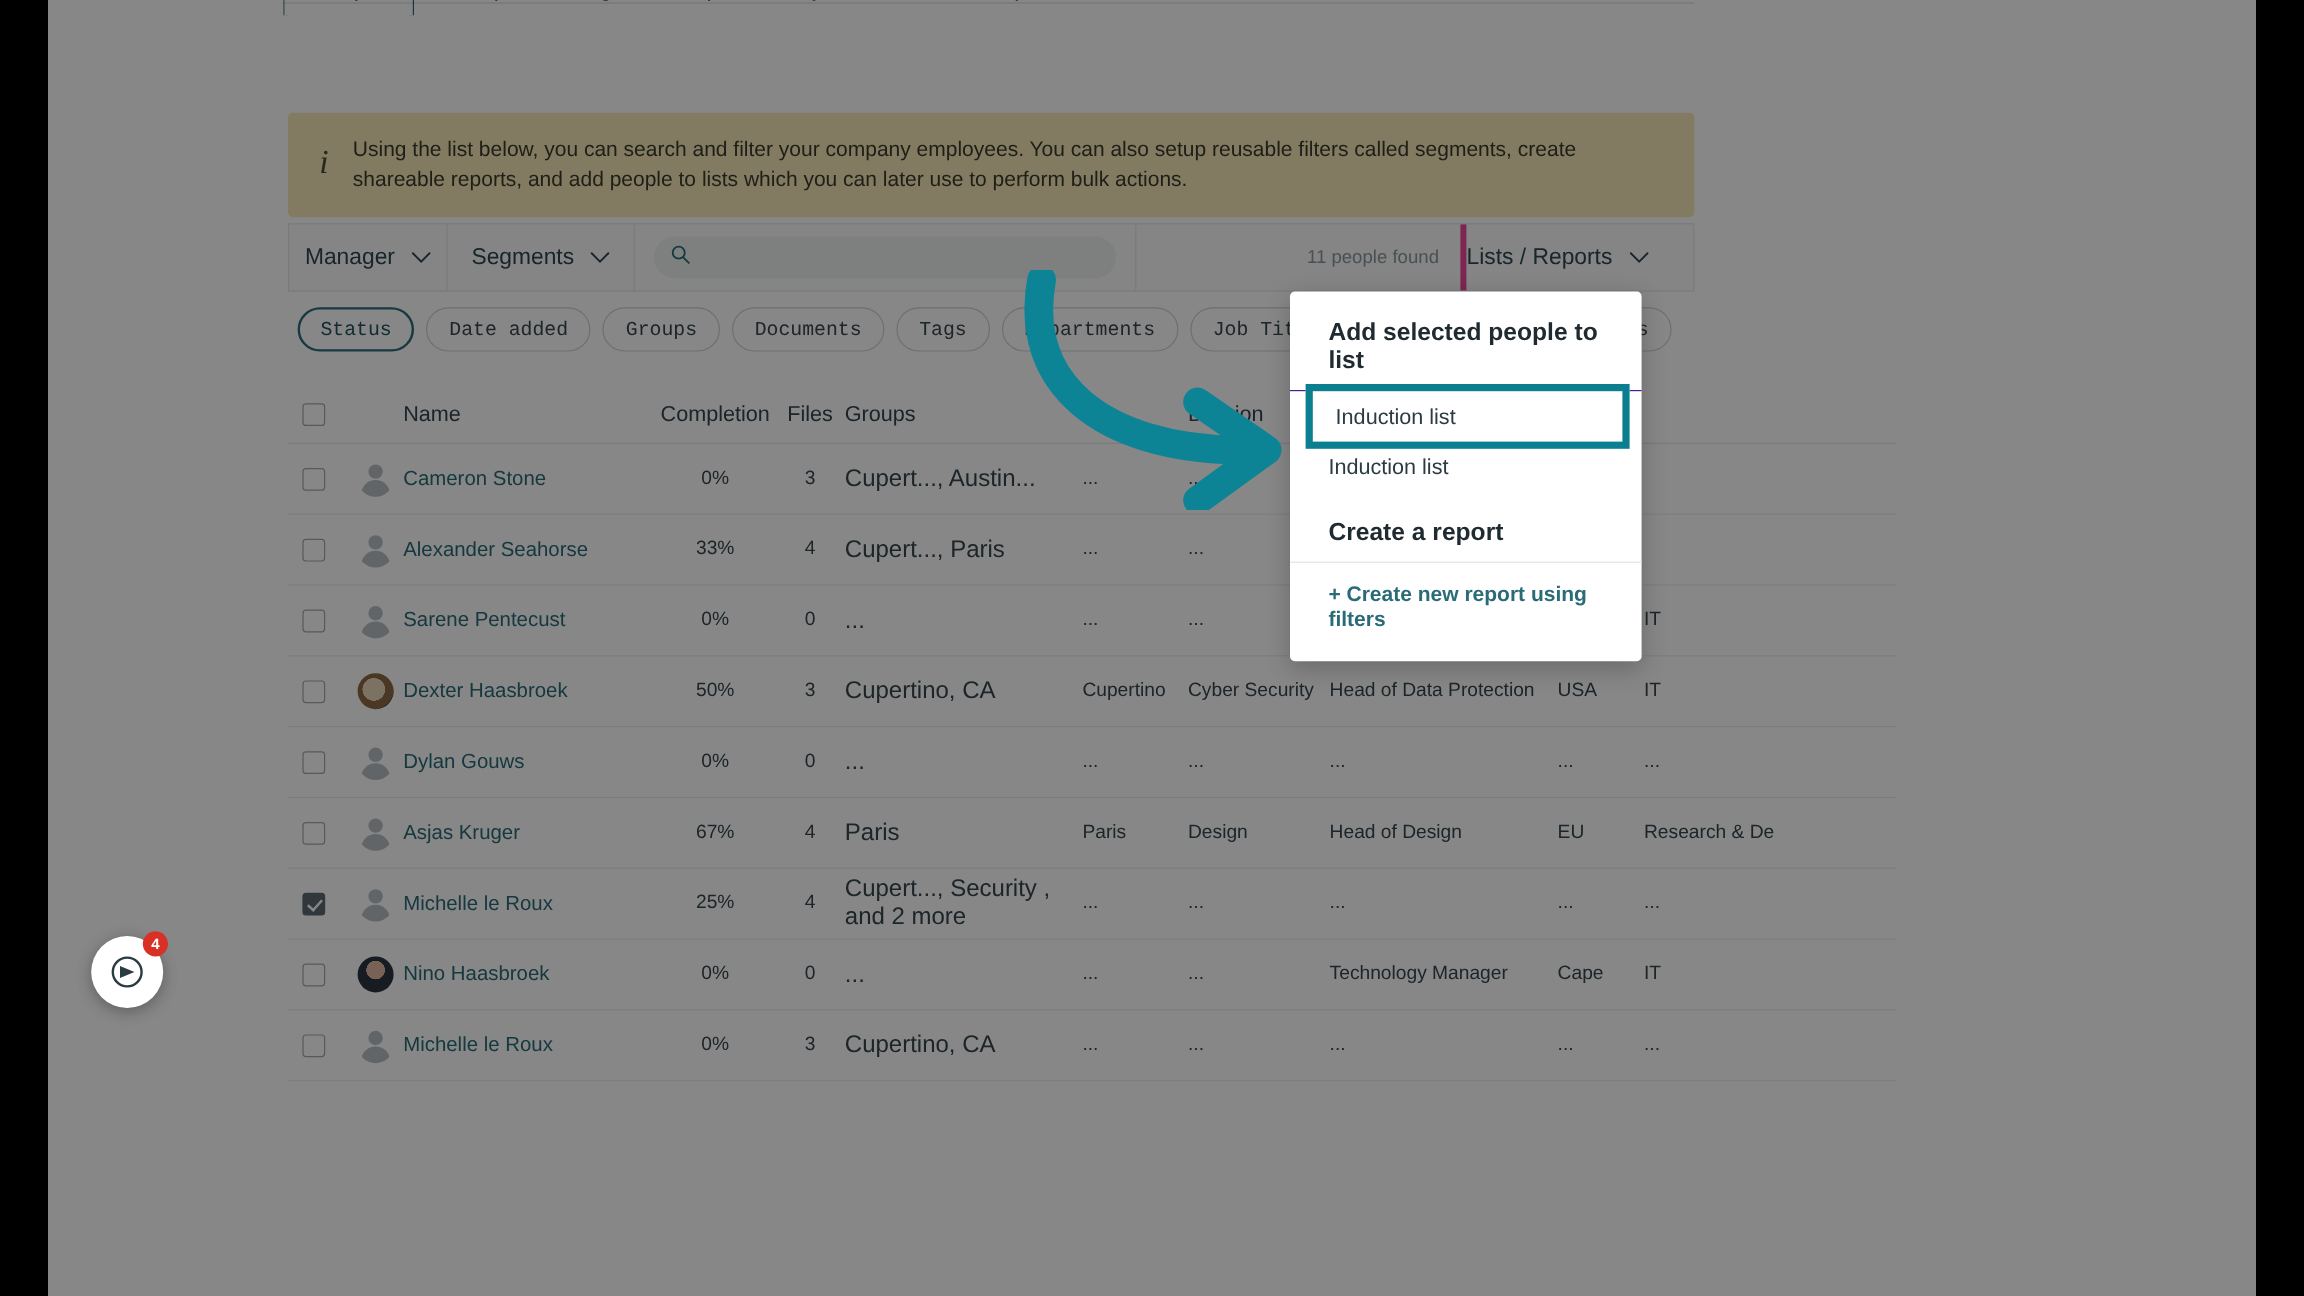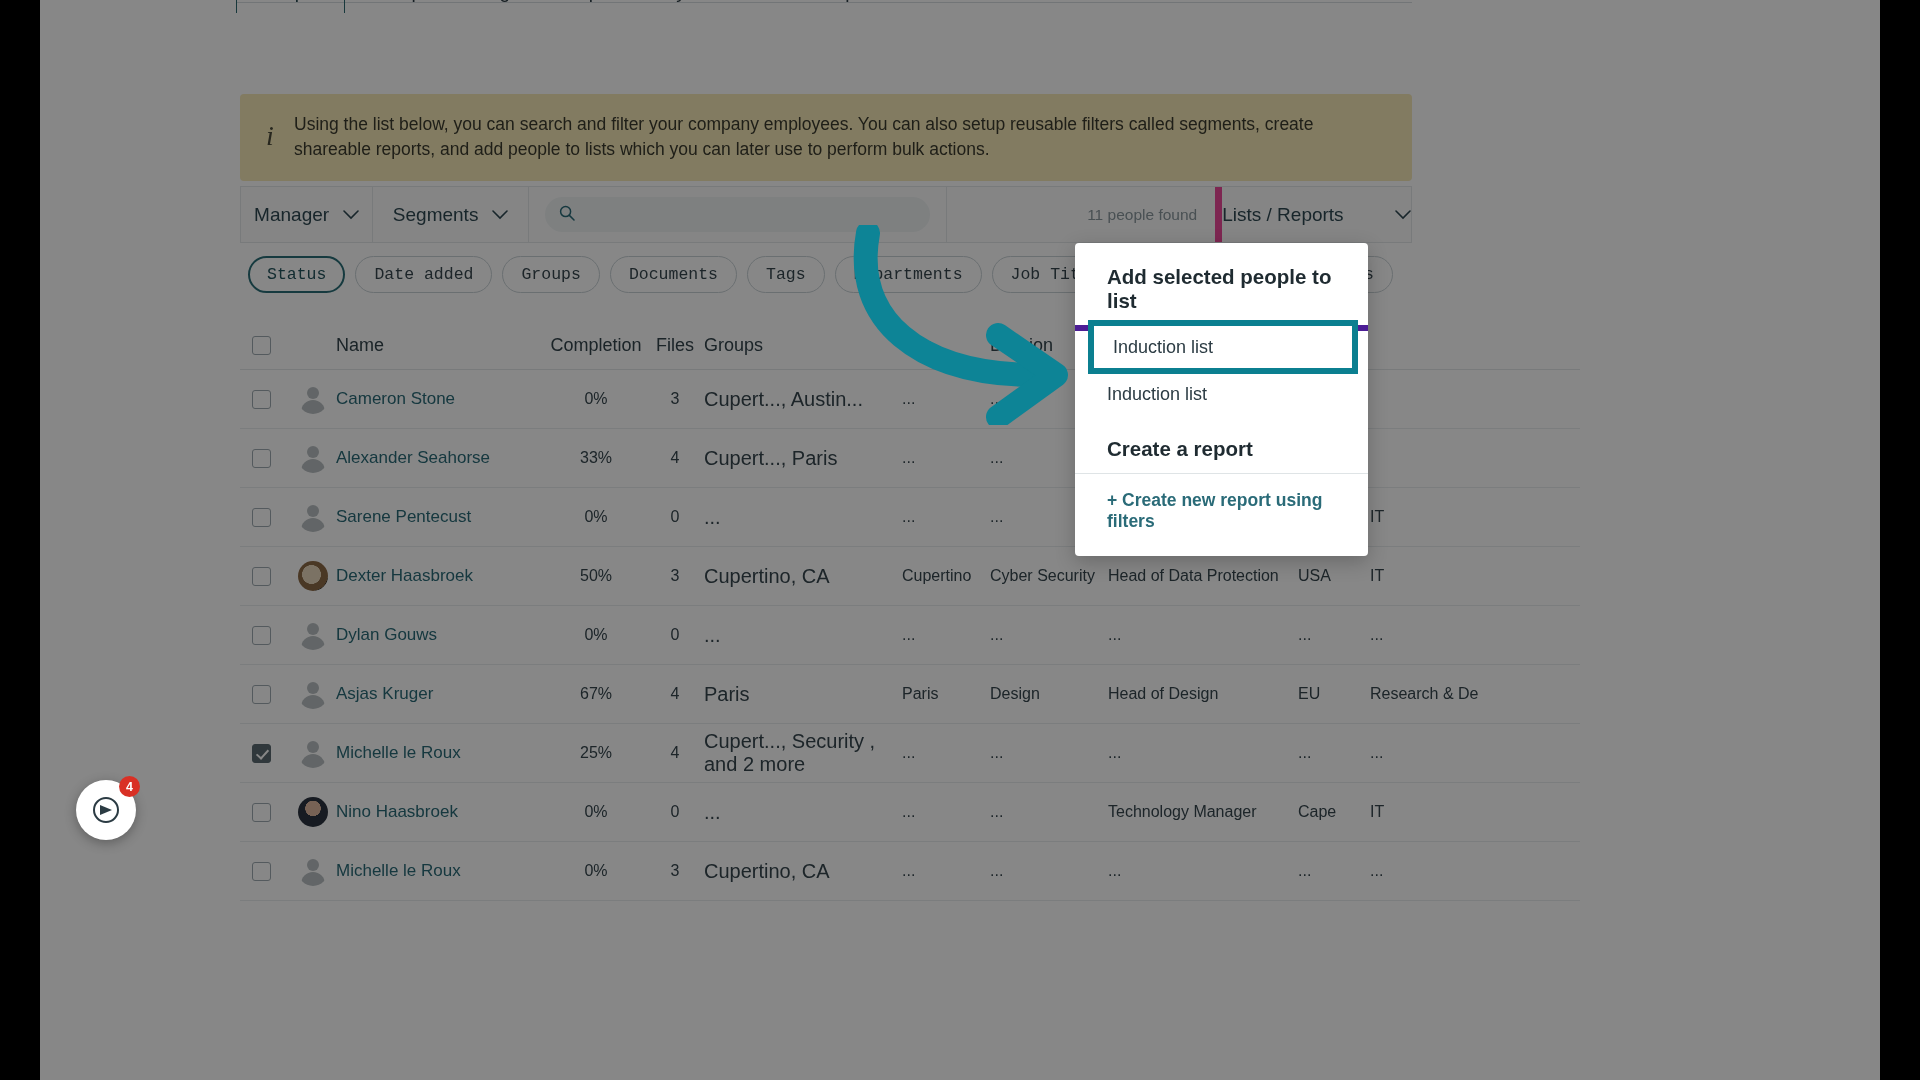--- a/index.html
+++ b/index.html
@@ -120,25 +120,25 @@
     border: none; background: transparent; outline: none;
     font-size: 16px; color: #33444c; width: 100%;
     font-family: "Liberation Sans", sans-serif;
   }
   .fb-count {
     display: flex; align-items: center; justify-content: flex-end;
     padding-right: 18px;
     width: 290px;
     font-size: 15.5px;
     color: #8a979d;
-    border-right: 7px solid #ec4899;
+    border-right: 5px solid #ec4899;
   }
   .fb-lists {
     width: 200px;
-    display: flex; align-items: center; justify-content: space-between;
+    display: flex; align-items: center; justify-content: flex-start;
     gap: 14px;
     font-size: 19px;
     color: #2f4852;
     cursor: pointer;
   }
   .chev { display:inline-block; }
   .chev svg { display:block; }
 
   
   .pills {
@@ -249,21 +249,21 @@
     border-radius: 4px;
     box-shadow: 0 6px 20px rgba(0,0,0,0.22);
     z-index: 60;
     padding: 22px 0 24px 0;
   }
   .popup-title {
     font-size: 20.5px;
     font-weight: bold;
     color: #1f2b31;
     padding: 0 32px 12px 32px;
-    border-bottom: 6px solid #4c1d95;
+    border-bottom: 1px solid #4c1d95;
     margin: 0 0 0 0;
   }
   .popup-link {
     font-size: 17.5px;
     color: #2a6b78;
     font-weight: bold;
     padding: 14px 32px 8px 32px;
   }
   .popup-item {
     font-size: 18px;

